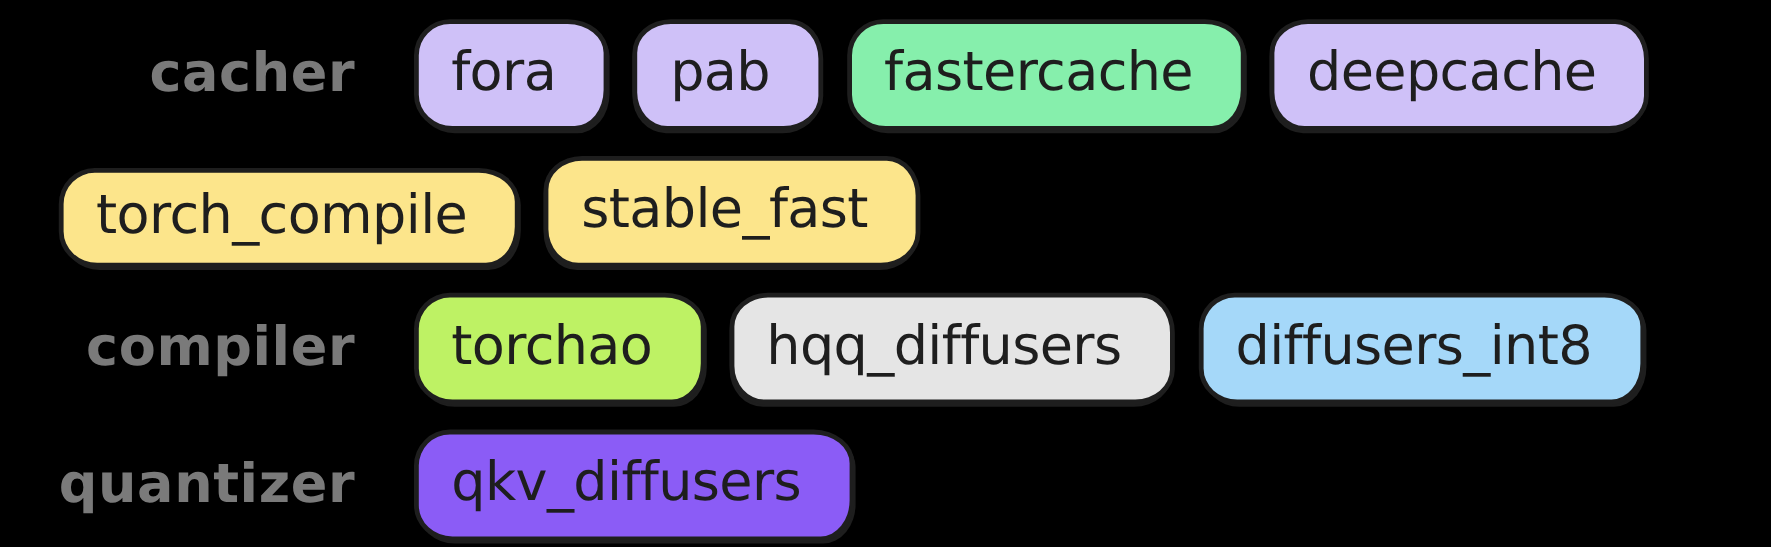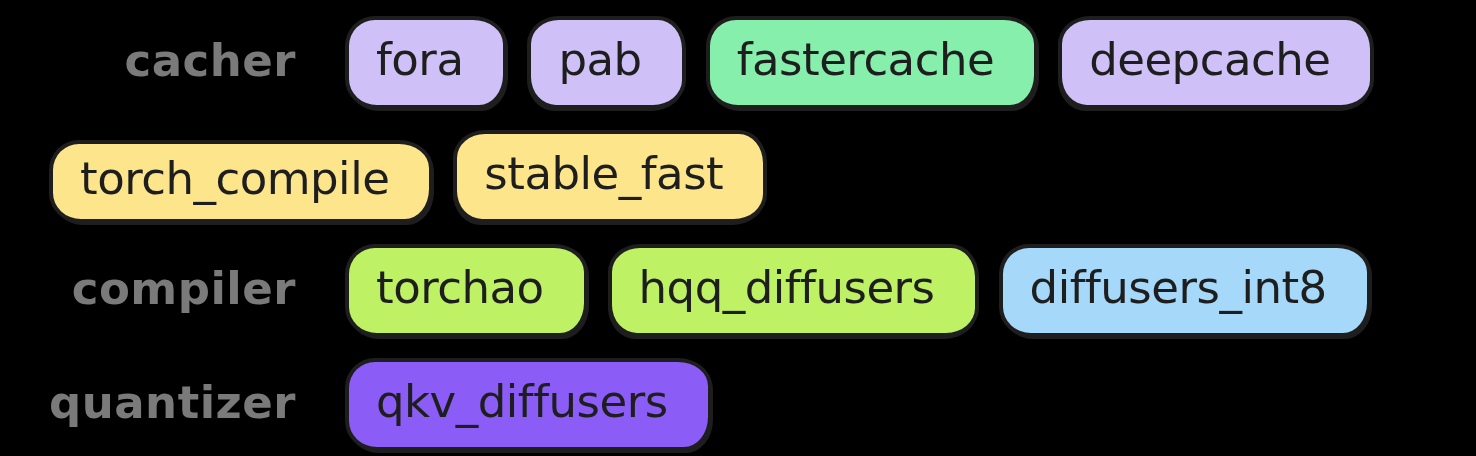--- a/index.html
+++ b/index.html
@@ -94,21 +94,21 @@
     <div class="pills">
       <div class="pill" style="background: rgb(252, 229, 139); margin-top: 10px;">torch_compile</div>
       <div class="pill" style="background: rgb(252, 229, 139);">stable_fast</div>
     </div>
   </div>
 
   <div class="row">
     <div class="row-label">compiler</div>
     <div class="pills">
       <div class="pill" style="background: #bef264;">torchao</div>
-      <div class="pill" style="background: #bef264;">hqq_diffusers</div>
+      <div class="pill" style="background: #e5e5e5;">hqq_diffusers</div>
       <div class="pill" style="background: rgb(165, 216, 249);">diffusers_int8</div>
     </div>
   </div>
 
   <div class="row">
     <div class="row-label">quantizer</div>
     <div class="pills">
       <div class="pill" style="background: #8b5cf6;">qkv_diffusers</div>
     </div>
   </div>

